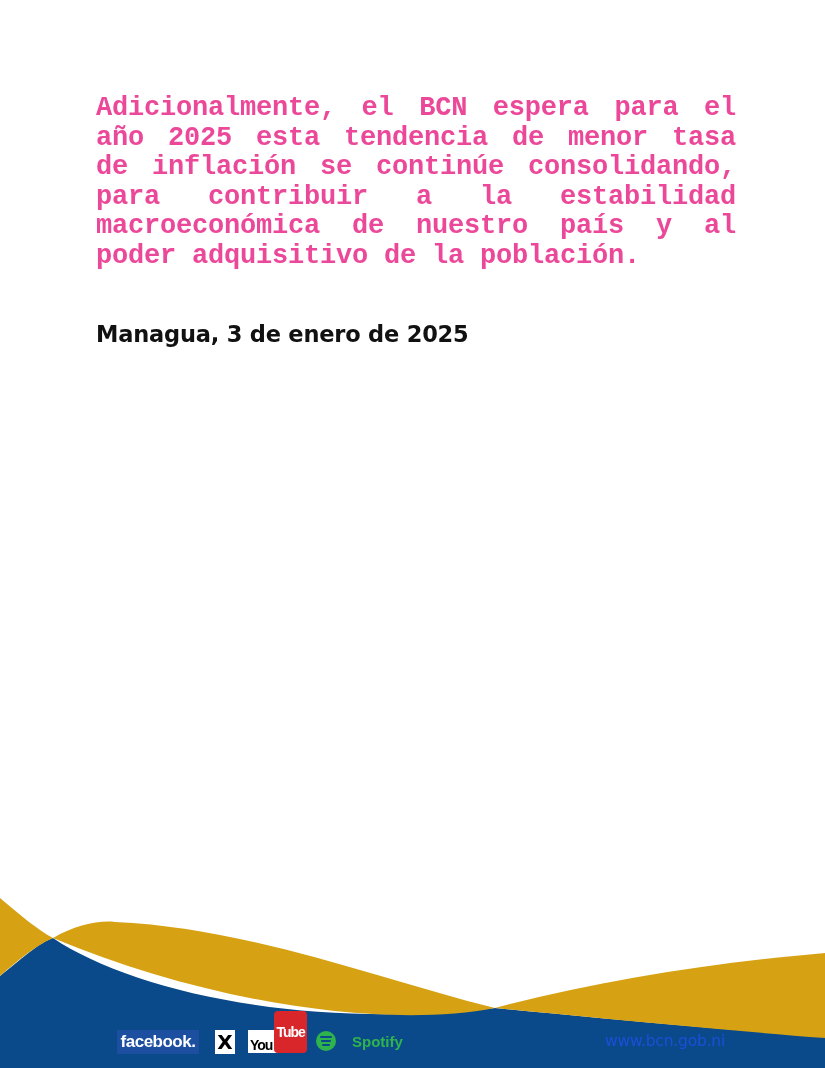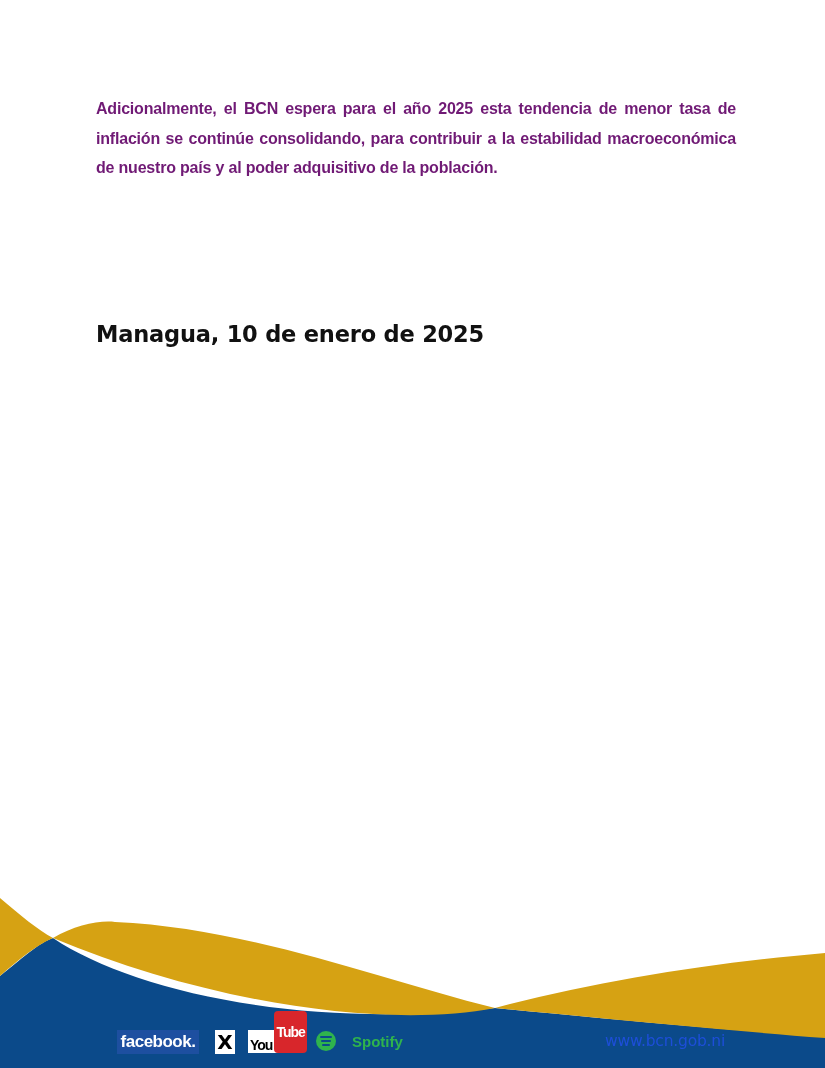--- a/index.html
+++ b/index.html
@@ -1,20 +1,20 @@
 <!DOCTYPE html>
 <html><head>
   <meta charset="utf-8">
   <style>
     html, body { margin:0; padding:0; }
     body { width:825px; height:1068px; background:#ffffff; position:relative; overflow:hidden; font-family:"DejaVu Sans", sans-serif; }
     .body-text {
       position:absolute; left:96px; top:94px; width:640px;
-      font-family:Liberation Sans, sans-serif; font-weight:bold; font-size:16px; line-height:29.5px;
-      color:#701a75; text-align:justify; letter-spacing:-0.2px;
+      font-family:Liberation Mono, monospace; font-weight:bold; font-size:27px; line-height:29.5px;
+      color:#ec4899; text-align:justify; letter-spacing:-0.2px;
     }
     .closing {
       position:absolute; left:96px; top:320px;
       font-family:"DejaVu Sans", sans-serif; font-weight:bold; font-size:22.5px; line-height:29px; color:#111;
       letter-spacing:-0.2px;
     }
     .footer { position:absolute; left:0; top:880px; width:825px; height:188px; }
     .footer svg { position:absolute; left:0; top:0; }
     .social { position:absolute; left:8px; top:0; width:825px; height:188px; }
     .fb {
@@ -38,21 +38,21 @@
     .spotify .label { margin-left:16px; color:#2fb34d; font-family:"Liberation Sans", sans-serif; font-weight:bold; font-size:15px; }
     .url {
       position:absolute; left:605px; top:152px; color:#1d4ed8;
       font-family:"DejaVu Sans", sans-serif; font-size:15.5px; letter-spacing:-0.2px;
     }
   </style>
 </head>
 <body>
 
 <div class="body-text">Adicionalmente, el BCN espera para el año 2025 esta tendencia de menor tasa de inflación se continúe consolidando, para contribuir a la estabilidad macroeconómica de nuestro país y al poder adquisitivo de la población.</div>
-<div class="closing">Managua, 10 de enero de 2025</div>
+<div class="closing">Managua, 3 de enero de 2025</div>
 
 <div class="footer">
   <svg width="825" height="188" viewBox="0 0 825 188">
 
     <path d="M0,96 C20,80 40,62 53,58 C130,110 300,150 495,128 C600,138 720,150 825,156 L825,188 L0,188 Z" fill="#0b4a8a"></path>
 
     <path d="M0,18 C20,35 38,50 53,58 C38,64 18,80 0,96 Z" fill="#d6a213"></path>
 
     <path d="M53,58 C75,45 100,40 115,42 C250,48 380,100 495,128 C380,150 200,120 53,58 Z" fill="#d6a213"></path>
 

